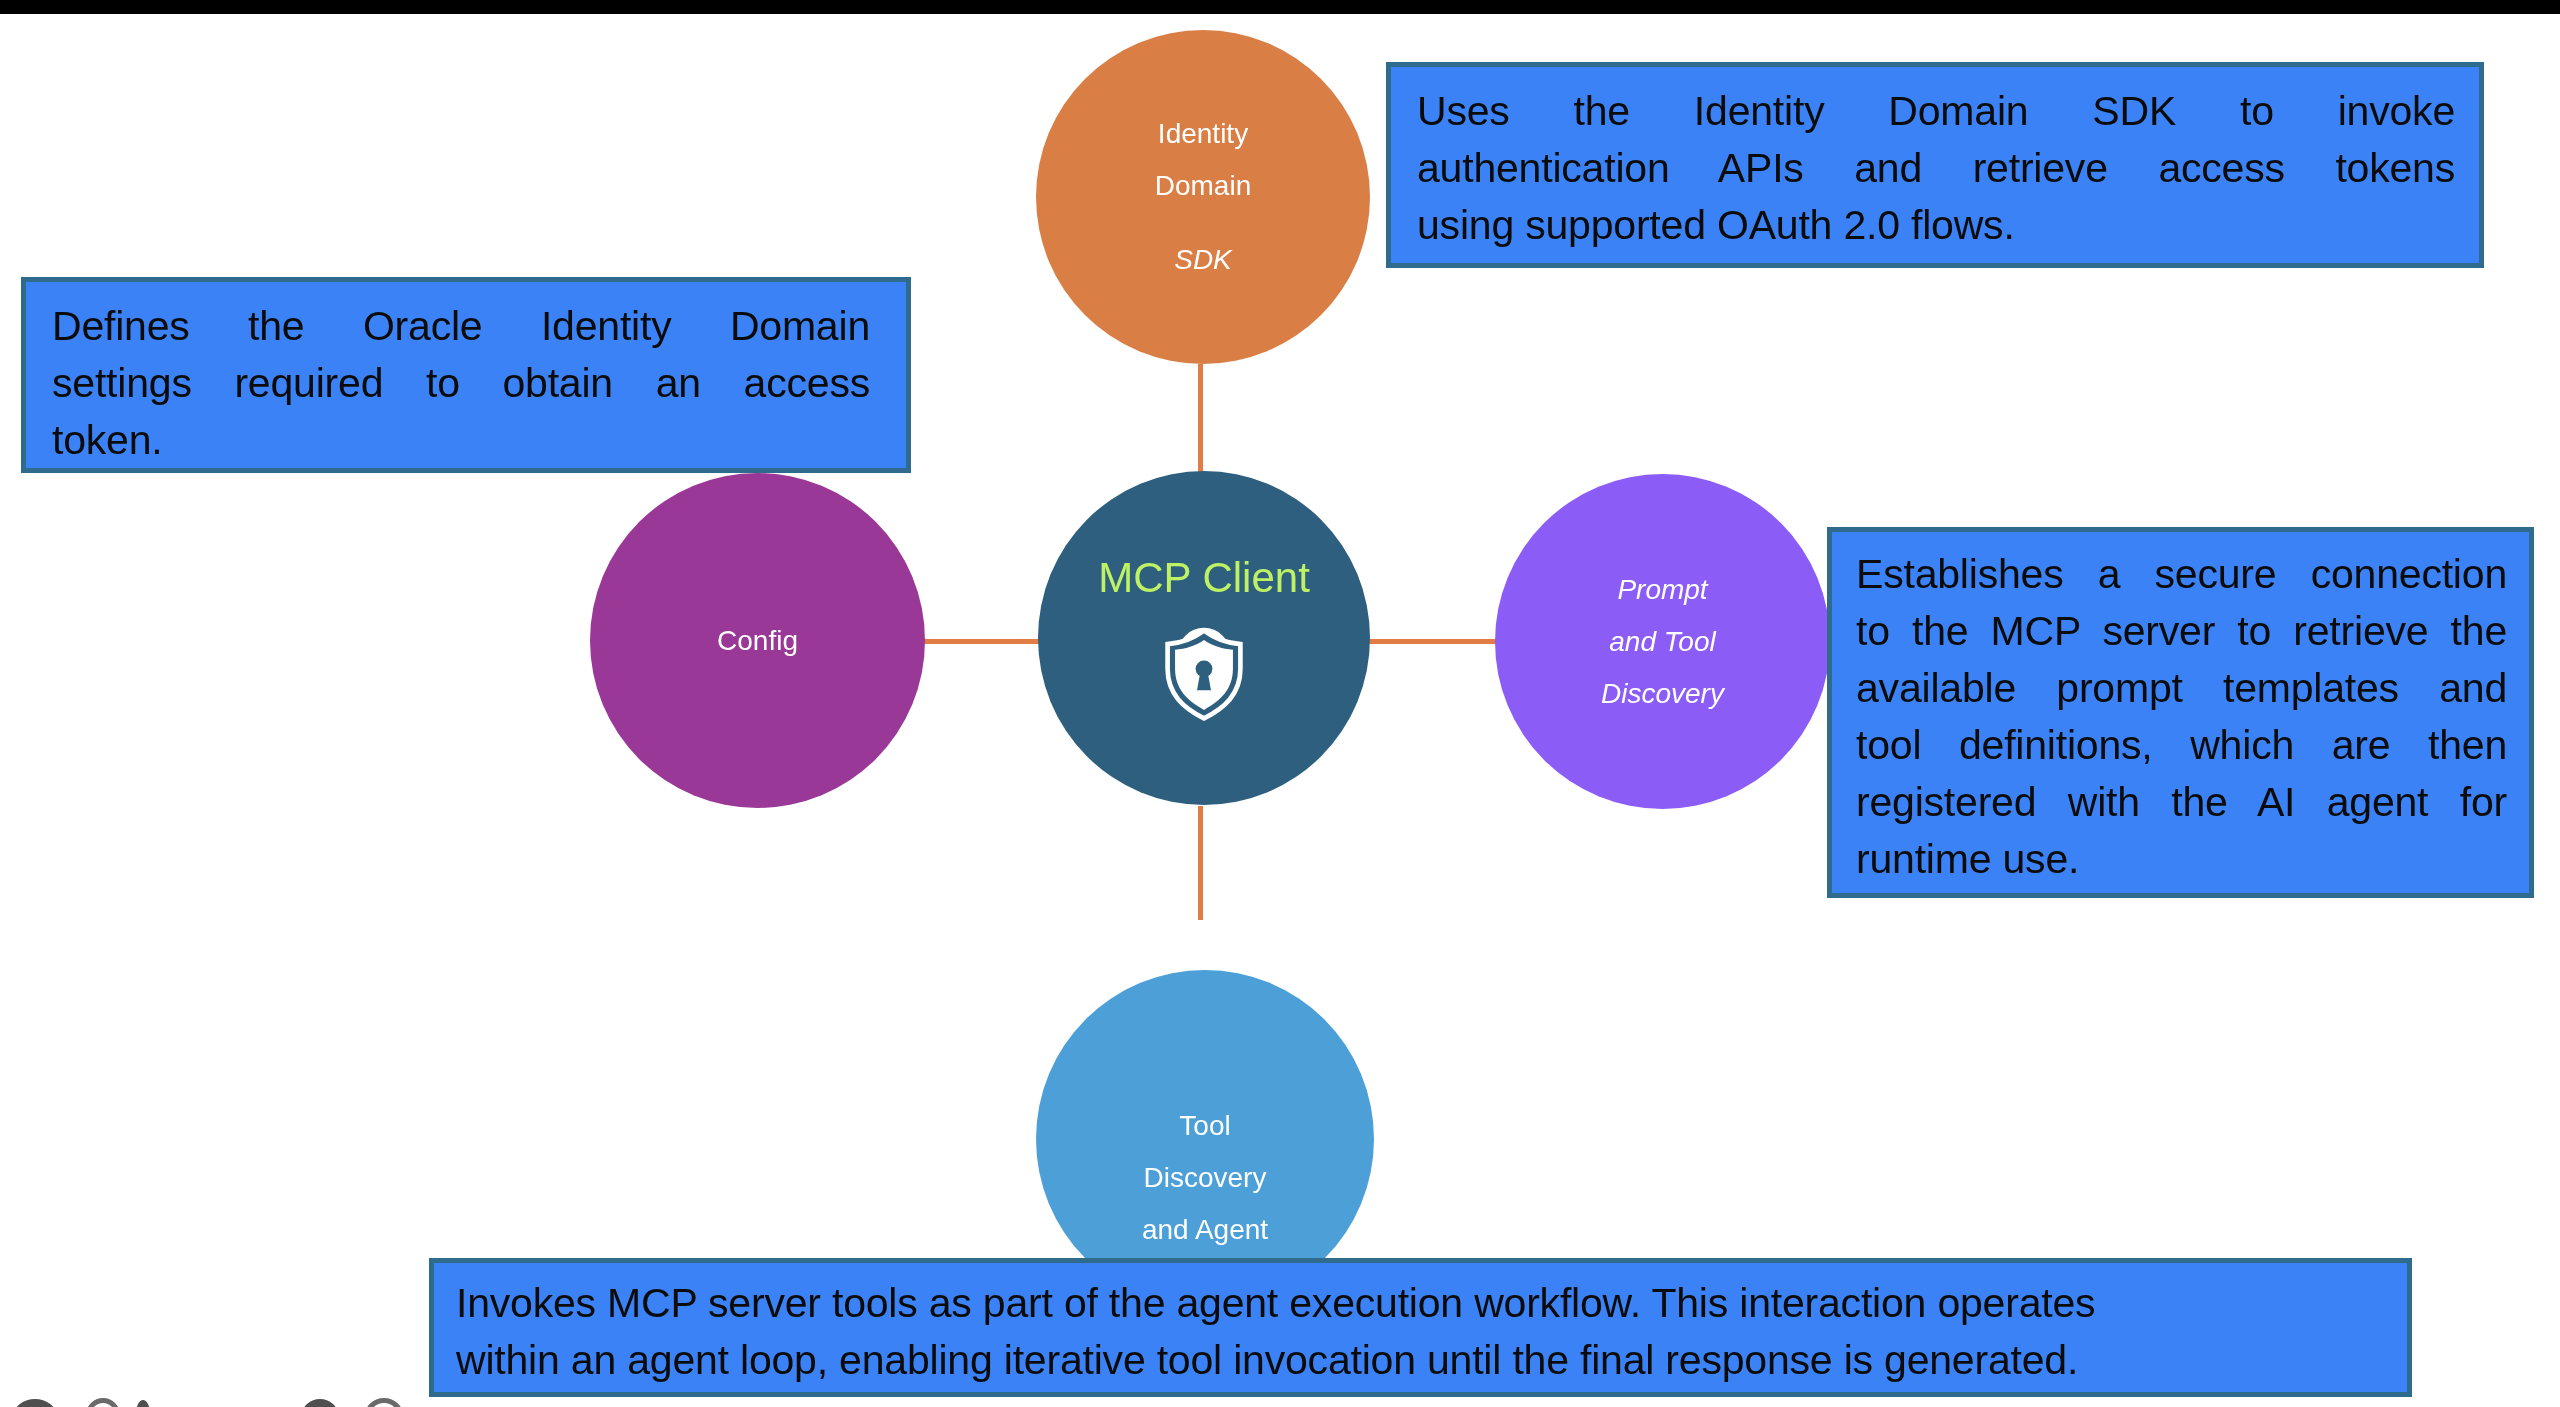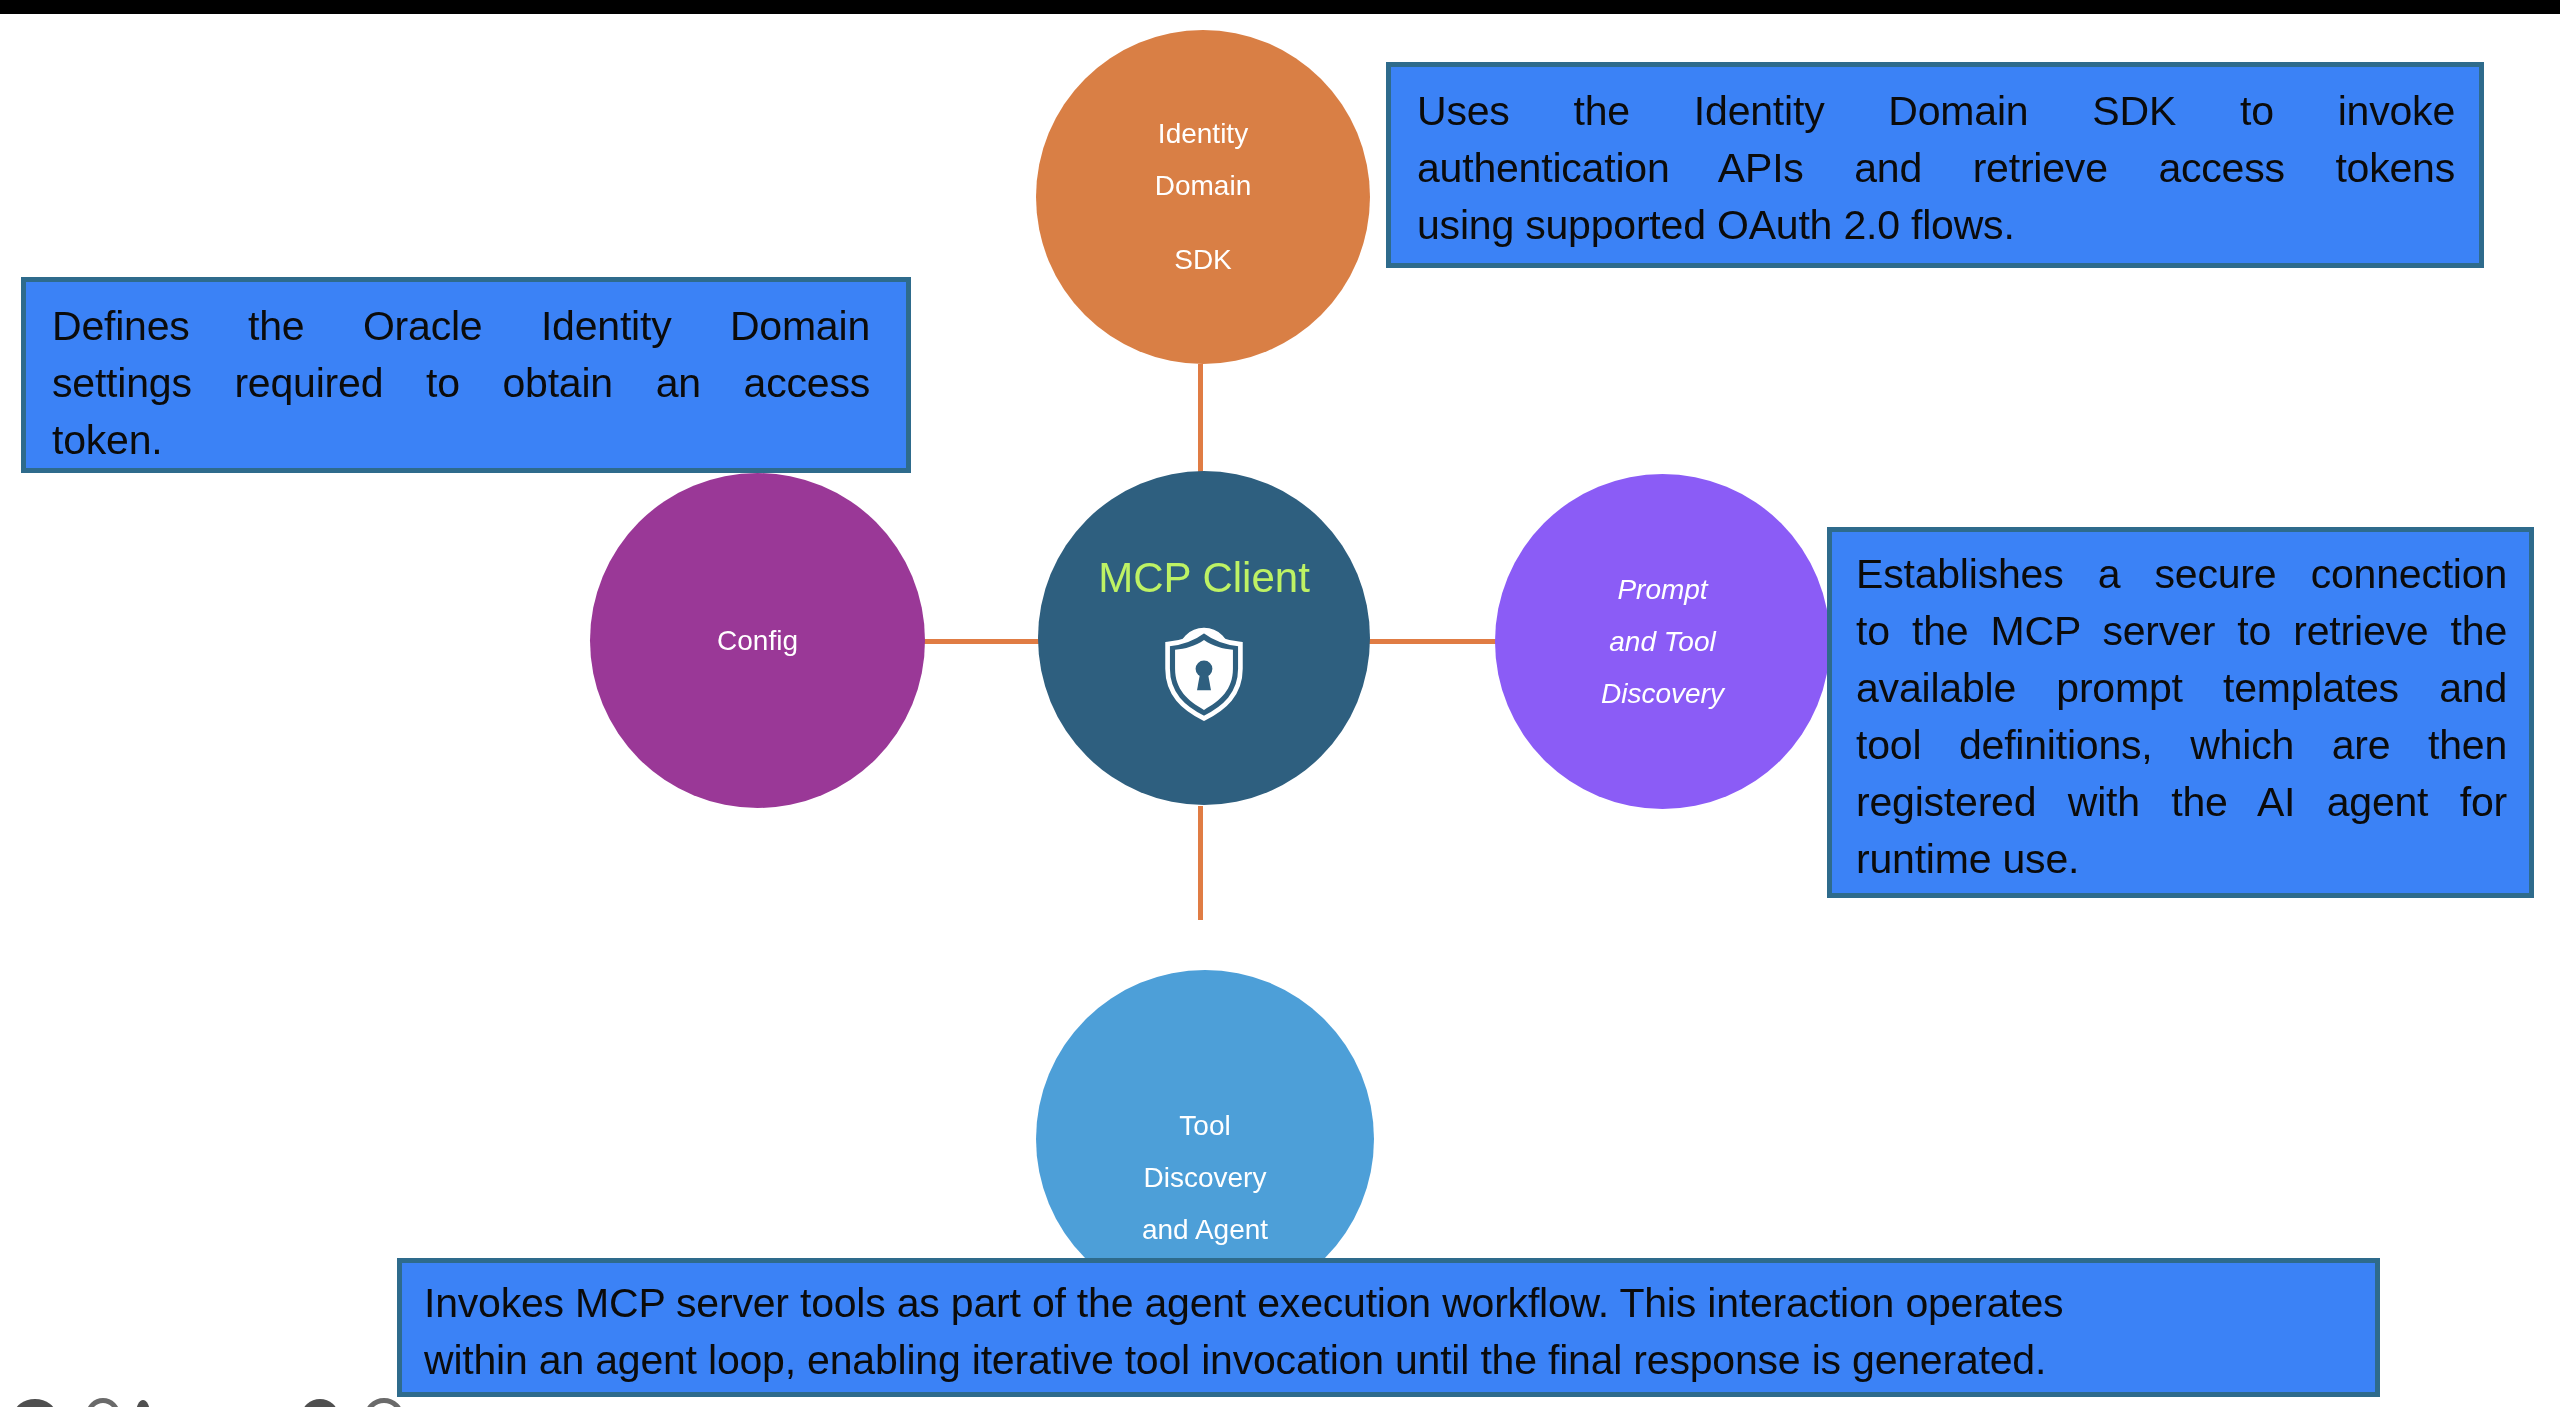--- a/index.html
+++ b/index.html
@@ -7,39 +7,39 @@
     position:relative;width:2560px;height:1407px;overflow:hidden;
     background:#ffffff;font-family:"Liberation Sans",sans-serif;
   }
   .topbar{position:absolute;left:0;top:0;width:2560px;height:14px;}
   
   .node{
     position:absolute;border-radius:50%;display:flex;flex-direction:column;
     align-items:center;justify-content:center;text-align:center;color:#ffffff;
   }
   .node .nline{font-size:28px;line-height:52px;white-space:nowrap;}
-  .node .sub{margin-top:22px;}
+  .node .sub{margin-top:22px;font-style:italic;}
   .mcp-label{font-size:42px;line-height:50px;white-space:nowrap;color:#bef264;}
   .shield{margin-top:8px;width:96px;height:112px;}
   
   .conn{position:absolute;}
   
   .callout{
     position:absolute;background:#3b82f6;border:5px solid #2E6B8C;
     box-sizing:border-box;color:#0B0B0B;
   }
   .callout .cline{
     font-size:41px;line-height:57px;letter-spacing:-0.2px;white-space:nowrap;
   }
   .callout .jl{text-align:justify;text-align-last:justify;white-space:normal;
     overflow:hidden;height:57px;}
   .co-identity{left:1386px;top:62px;width:1098px;height:206px;padding:16px 24px 0 26px;}
   .co-config{left:21px;top:277px;width:890px;height:196px;padding:16px 36px 0 26px;}
   .co-prompt{left:1827px;top:527px;width:707px;height:371px;padding:14px 22px 8px 24px;}
-  .co-tool{left:397px;top:1258px;width:1983px;height:139px;padding:12px 20px 0 22px;}
+  .co-tool{left:429px;top:1258px;width:1983px;height:139px;padding:12px 20px 0 22px;}
   
   .frag{position:absolute;background:#4f4f4f;border-radius:50% 50% 0 0 / 100% 100% 0 0;}
   .frag.ring{background:#ffffff;border:5px solid #6a6a6a;border-radius:50%;box-sizing:border-box;}
 </style>
 </head>
 <body>
 
 <div class="stage">
 
   <div class="topbar" style="background: rgb(0, 0, 0);"></div>

